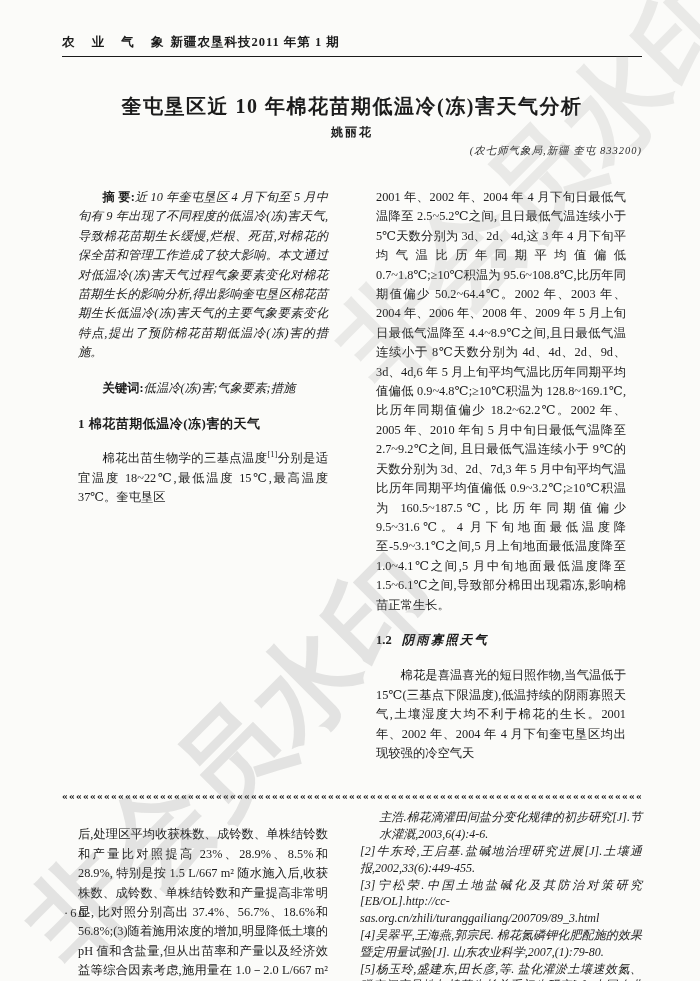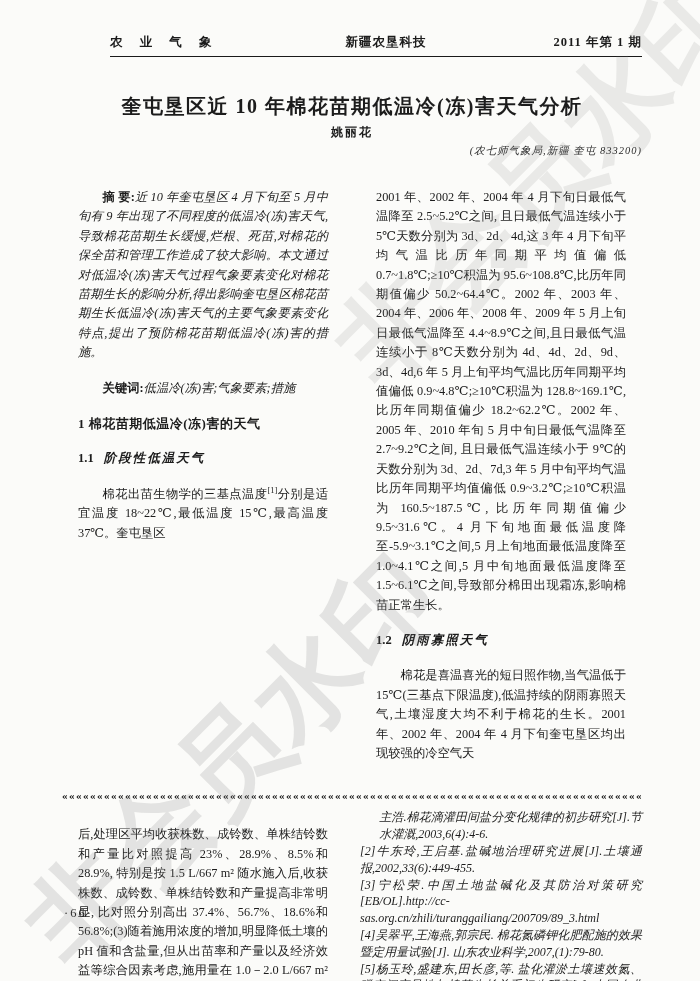--- a/index.html
+++ b/index.html
@@ -12,25 +12,24 @@
     overflow:hidden;
   }
   .page{
     position:relative;
     padding:34px 58px 0 62px;
     height:947px;
     box-sizing:border-box;
   }
   
   .hdr{
-    display:flex;justify-content:space-between;align-items:baseline;
+    display:flex;align-items:baseline;
     font-size:12.5px;font-weight:bold;
     padding-bottom:5px;
     border-bottom:1.6px solid #1a1a1a;
-    margin-left:48px;
   }
   .hdr-left{letter-spacing:7px;}
   .hdr-center{letter-spacing:1px;}
   .hdr-right{letter-spacing:1px;}
   
   .title{
     margin-top:36px;
     text-align:center;
     font-size:20px;font-weight:bold;letter-spacing:1.5px;
   }
@@ -102,21 +101,20 @@
 
   <div class="title">奎屯垦区近 10 年棉花苗期低温冷(冻)害天气分析</div>
   <div class="author">姚丽花</div>
   <div class="affil">(农七师气象局,新疆  奎屯  833200)</div>
 
   <div class="cols">
     <div class="col">
       <p class="abstract indent"><span class="lbl">摘  要:</span><span>近 10 年奎屯垦区 4 月下旬至 5 月中旬有 9 年出现了不同程度的低温冷(冻)害天气,导致棉花苗期生长缓慢,烂根、死苗,对棉花的保全苗和管理工作造成了较大影响。本文通过对低温冷(冻)害天气过程气象要素变化对棉花苗期生长的影响分析,得出影响奎屯垦区棉花苗期生长低温冷(冻)害天气的主要气象要素变化特点,提出了预防棉花苗期低温冷(冻)害的措施。</span></p>
       <p class="kw indent"><span class="lbl">关键词:</span><span>低温冷(冻)害;气象要素;措施</span></p>
       <p class="h1sec">1  棉花苗期低温冷(冻)害的天气</p>
-      <p class="h2sec"><span>1.1</span><span class="h2t">阶段性低温天气</span></p>
       <p class="indent"><span>棉花出苗生物学的三基点温度</span><sup>[1]</sup><span>分别是适宜温度 18~22℃,最低温度 15℃,最高温度 37℃。奎屯垦区</span></p>
     </div>
     <div class="col">
       <p>2001 年、2002 年、2004 年 4 月下旬日最低气温降至 2.5~5.2℃之间, 且日最低气温连续小于 5℃天数分别为 3d、2d、4d,这 3 年 4 月下旬平均气温比历年同期平均值偏低 0.7~1.8℃;≥10℃积温为 95.6~108.8℃,比历年同期值偏少 50.2~64.4℃。2002 年、2003 年、2004 年、2006 年、2008 年、2009 年 5 月上旬日最低气温降至 4.4~8.9℃之间,且日最低气温连续小于 8℃天数分别为 4d、4d、2d、9d、3d、4d,6 年 5 月上旬平均气温比历年同期平均值偏低 0.9~4.8℃;≥10℃积温为 128.8~169.1℃, 比历年同期值偏少 18.2~62.2℃。2002 年、2005 年、2010 年旬 5 月中旬日最低气温降至 2.7~9.2℃之间, 且日最低气温连续小于 9℃的天数分别为 3d、2d、7d,3 年 5 月中旬平均气温比历年同期平均值偏低 0.9~3.2℃;≥10℃积温为 160.5~187.5℃, 比历年同期值偏少 9.5~31.6℃。4 月下旬地面最低温度降至-5.9~3.1℃之间,5 月上旬地面最低温度降至 1.0~4.1℃之间,5 月中旬地面最低温度降至 1.5~6.1℃之间,导致部分棉田出现霜冻,影响棉苗正常生长。</p>
       <p class="h2sec"><span>1.2</span><span class="h2t">阴雨寡照天气</span></p>
       <p class="indent">棉花是喜温喜光的短日照作物,当气温低于 15℃(三基点下限温度),低温持续的阴雨寡照天气,土壤湿度大均不利于棉花的生长。2001 年、2002 年、2004 年 4 月下旬奎屯垦区均出现较强的冷空气天</p>
     </div>
   </div>
 
   <div class="sep">««««««««««««««««««««««««««««««««««««««««««««««««««««««««««««««««««««««««««««««««««««««««««</div>

